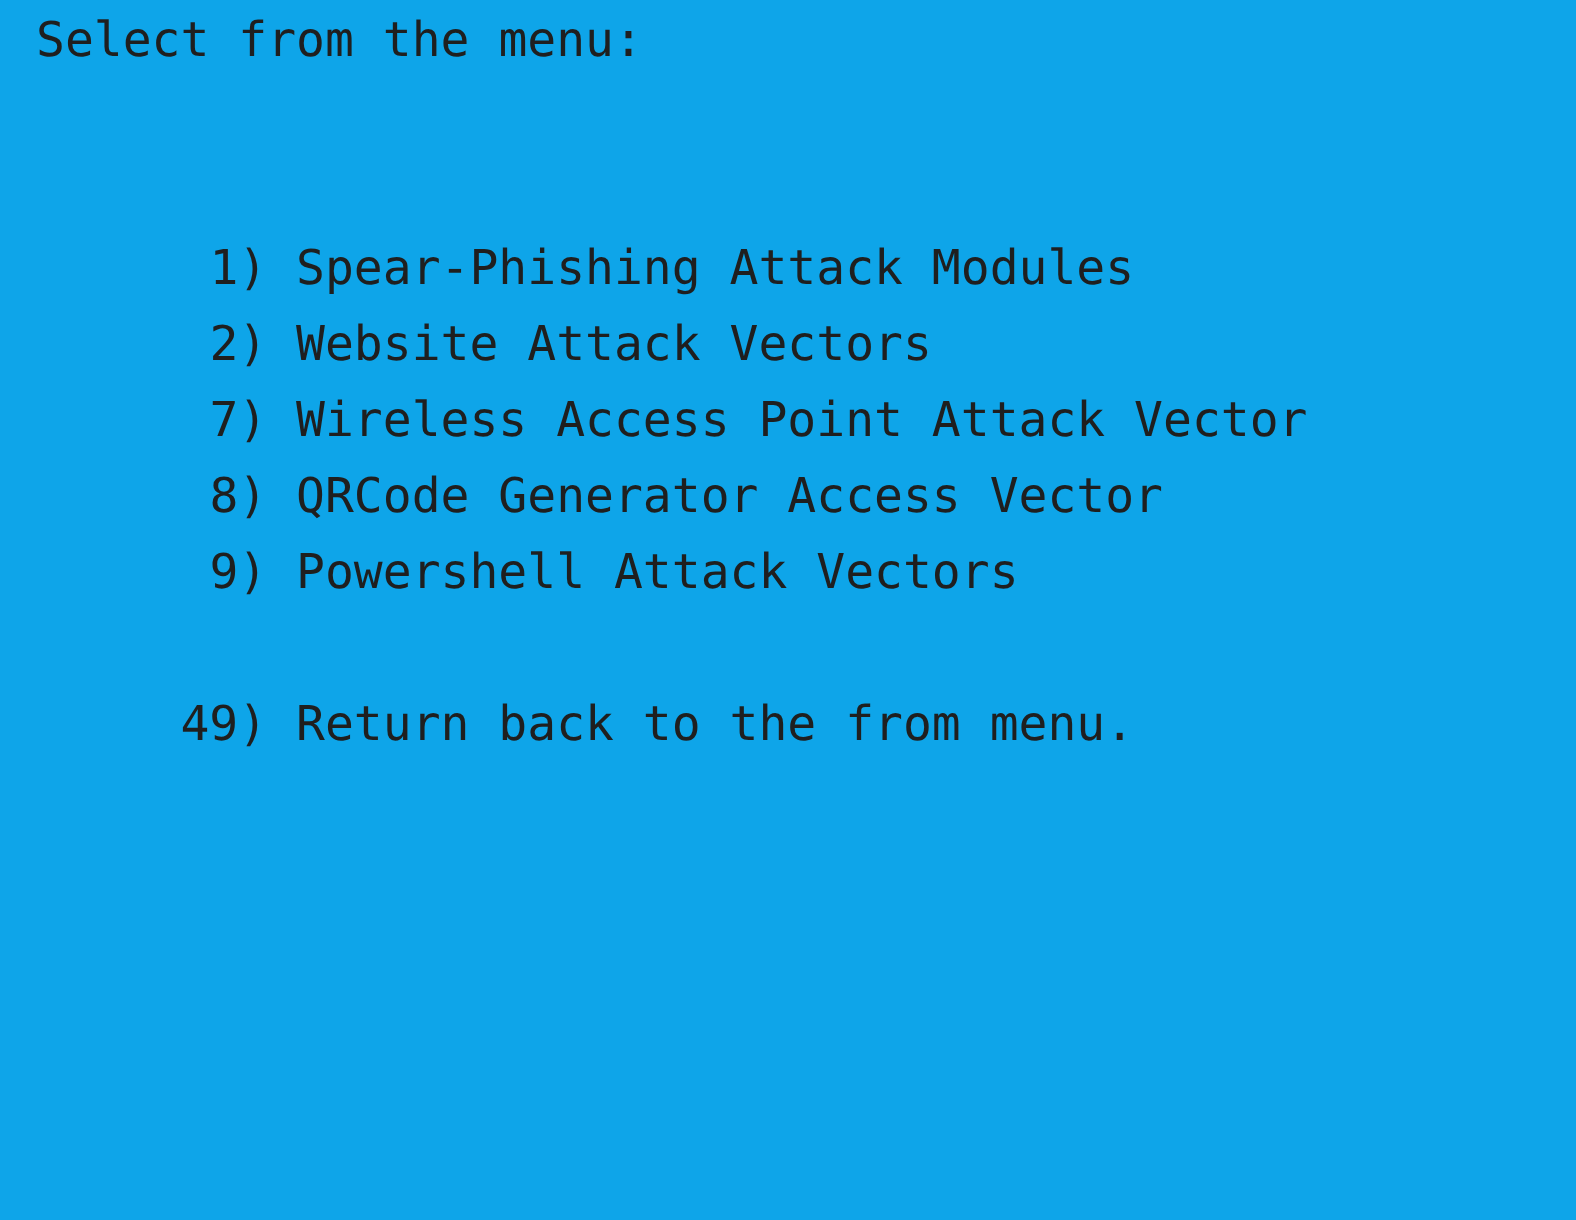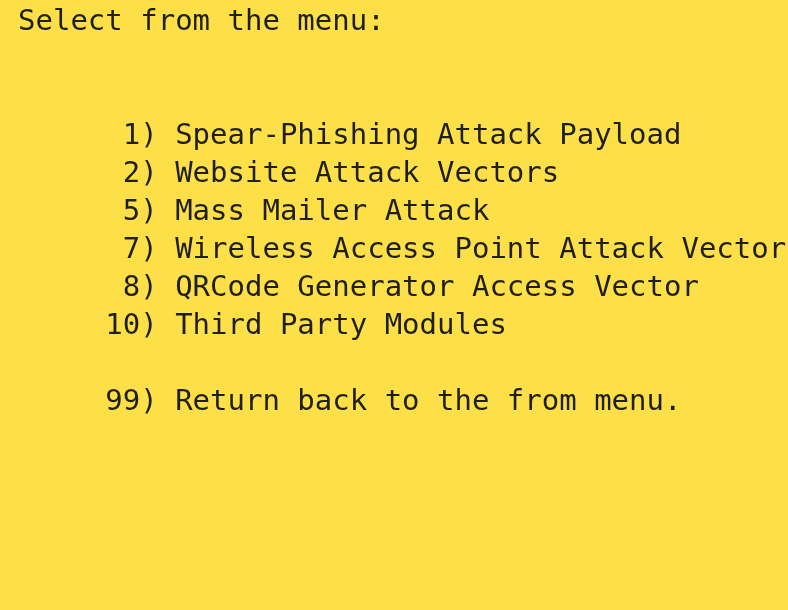--- a/index.html
+++ b/index.html
@@ -6,24 +6,24 @@
     margin: 0;
     padding: 0;
     background: #ffffff;
   }
   .terminal {
     position: relative;
     width: 788px;
     height: 610px;
     box-sizing: border-box;
     padding: 1px 0 0 18px;
-    background: #fde047;
+    background: #0ea5e9;
     color: #1f1f1f;
     font-family: "DejaVu Sans Mono", "Liberation Mono", monospace;
-    font-size: 29px;
+    font-size: 24px;
     line-height: 38px;
     overflow: hidden;
     -webkit-font-smoothing: antialiased;
   }
   .row {
     position: relative;
     height: 38px;
     white-space: pre;
   }
   .num {
@@ -55,51 +55,48 @@
 </head>
 <body>
 
 <div class="terminal">
 
   <div class="row">Select from the menu:</div>
 
   <div class="row"></div>
 
   <div class="row">
-    <span class="num">1)</span><span class="label">Spear-Phishing Attack Payload</span>
+    <span class="num">1)</span><span class="label">Spear-Phishing Attack Modules</span>
   </div>
 
   <div class="row">
     <span class="num">2)</span><span class="label">Website Attack Vectors</span>
   </div>
 
 
 
-  <div class="row">
-    <span class="num">5)</span><span class="label">Mass Mailer Attack</span>
-  </div>
 
 
   <div class="row">
     <span class="num">7)</span><span class="label">Wireless Access Point Attack Vector</span>
   </div>
 
   <div class="row">
     <span class="num">8)</span><span class="label">QRCode Generator Access Vector</span>
   </div>
 
+  <div class="row">
+    <span class="num">9)</span><span class="label">Powershell Attack Vectors</span>
+  </div>
 
-  <div class="row">
-    <span class="num">10)</span><span class="label">Third Party Modules</span>
-  </div>
 
   <div class="row"></div>
 
   <div class="row">
-    <span class="num">99)</span><span class="label">Return back to the from menu.</span>
+    <span class="num">49)</span><span class="label">Return back to the from menu.</span>
   </div>
 
   <div class="row"></div>
 
   <div class="row prompt-row">
     
   </div>
 
 </div>
 

